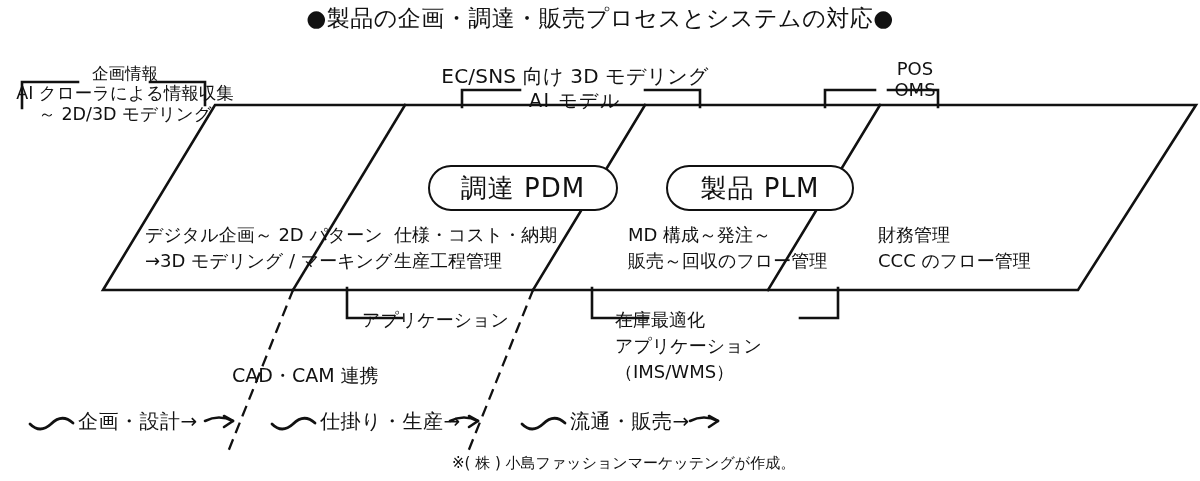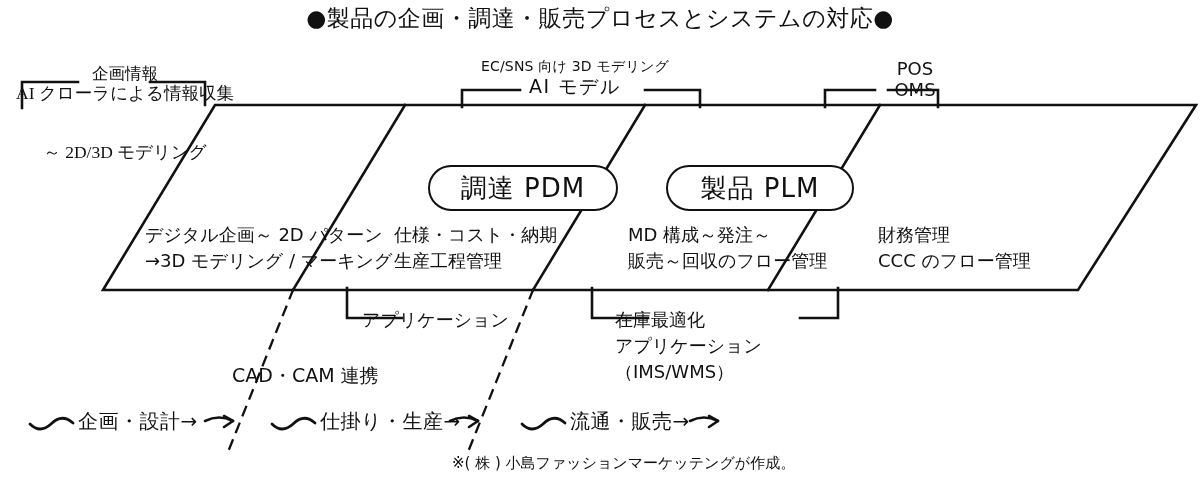--- a/index.html
+++ b/index.html
@@ -9,26 +9,26 @@
   svg#art{position:absolute;left:0;top:0;width:1200px;height:481px;}
 
   .txt{position:absolute;white-space:nowrap;color:#111;line-height:1.18;}
 
   
   #title{left:0;top:5px;width:1200px;text-align:center;font-size:23px;
          letter-spacing:.5px;font-weight:400;}
 
   
   .topcap{text-align:center;font-size:17px;}
-  #cap-plan{left:0px;top:64px;width:250px;font-family:Liberation Serif, serif;}
+  #cap-plan{left:0px;top:64px;width:250px;}
   #cap-plan .l1{font-size:16.5px;}
   #cap-plan .l2{font-size:17.5px;}
-  #cap-plan .l3{font-size:17.5px;margin-top:38px;}
+  #cap-plan .l3{font-size:17.5px;}
   #cap-ai{left:430px;top:58px;width:290px;}
-  #cap-ai .l1{font-size:14px;letter-spacing:.2px;}
+  #cap-ai .l1{font-size:20px;letter-spacing:.2px;margin-top:7px;}
   #cap-ai .l2{font-size:19px;letter-spacing:1.5px;}
   #cap-pos{left:820px;top:58px;width:190px;}
   #cap-pos .l1{font-size:18px;}
   #cap-pos .l2{font-size:18px;}
 
   
   .pill{position:absolute;border:2.4px solid #111;border-radius:26px;
         height:42px;display:flex;align-items:center;justify-content:center;
         font-size:26px;letter-spacing:1px;background:#fff;}
 

